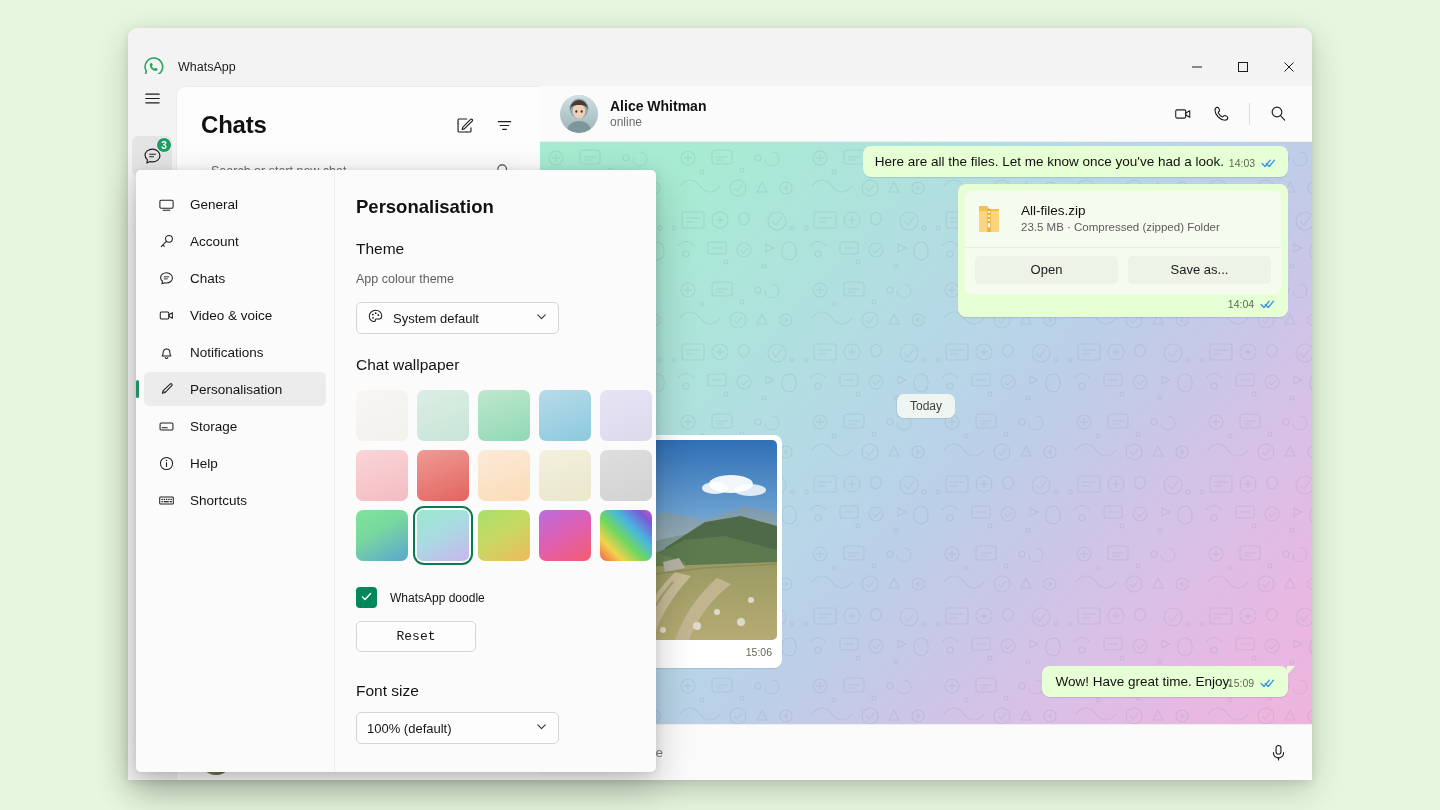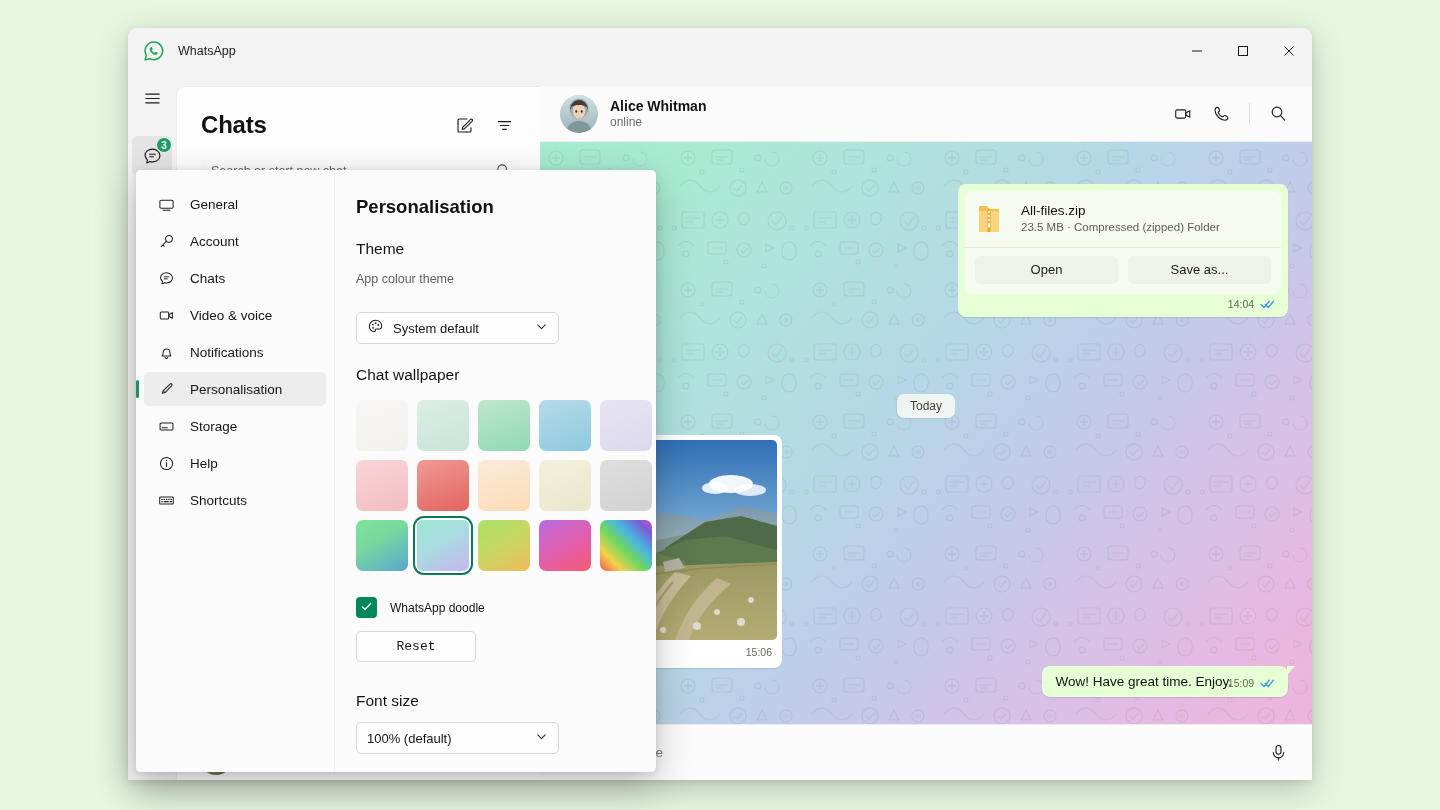--- a/index.html
+++ b/index.html
@@ -16,21 +16,21 @@
     position: absolute; left: 128px; top: 28px;
     width: 1184px; height: 752px;
     background: #f3f3f3;
     border-radius: 9px 9px 0 0;
     box-shadow: 0 10px 34px rgba(0,0,0,.20), 0 2px 8px rgba(0,0,0,.10);
     overflow: hidden;
   }
 
   
   .titlebar {
-    position: absolute; left: 0; top: 0; width: 100%; height: 46px;
+    position: absolute; left: 0; top: 16px; width: 100%; height: 46px;
     background: #f3f3f3; display: flex; align-items: center;
   }
   .tb-logo { margin-left: 14px; width: 24px; height: 24px; display: flex; align-items: center; justify-content: center; }
   .tb-title { margin-left: 12px; font-size: 12.5px; color: #1c1c1c; }
   .winctrls { position: absolute; right: 0; top: 0; height: 46px; display: flex; }
   .winbtn { width: 46px; height: 46px; display: flex; align-items: center; justify-content: center; cursor: default; }
   .winbtn svg { display: block; }
 
   
   .rail {
@@ -177,21 +177,21 @@
   }
   .nav-ico { width: 22px; display: flex; align-items: center; justify-content: flex-start; flex: 0 0 auto; }
   .nav-label { margin-left: 10px; }
 
   .set-body { flex: 1; padding: 26px 24px 0 21px; overflow: hidden; position: relative; }
   .set-h1 { font-size: 18.5px; font-weight: bold; color: #111; }
   .set-h2 { font-size: 15.5px; color: #141414; margin-top: 22px; }
   .set-sub { font-size: 12.5px; color: #5f5f5f; margin-top: 14px; }
 
   .dropdown {
-    margin-top: 26px; width: 203px; height: 32px;
+    margin-top: 16px; width: 203px; height: 32px;
     background: #fdfdfd; border: 1px solid #d6d6d6; border-radius: 5px;
     display: flex; align-items: center; padding: 0 10px; font-size: 13px; color: #151515;
   }
   .dd-label { margin-left: 9px; }
   .dd-chev { margin-left: auto; }
 
   .swatches { margin-top: 16px; display: grid; grid-template-columns: repeat(5, 52px); gap: 9px; }
   .sw { width: 52px; height: 51px; border-radius: 7px; position: relative; }
   .sw.sel { box-shadow: 0 0 0 2px #fbfbfb, 0 0 0 4px #0a7a55; }
 
@@ -386,20 +386,32 @@
                 <circle cx="92" cy="124" r="2"></circle>
                 <circle cx="2" cy="86" r="2"></circle>
               </g>
             </pattern>
           </defs>
           <rect width="100%" height="100%" fill="url(#dood)"></rect>
         </svg>
 
         <div class="msgs">
 
+          <div class="bubble out b1">
+            <span>Here are all the files. Let me know once you've had a look.</span>
+            <span class="t">
+              <span>14:03</span>
+              <span class="ticks">
+                <svg width="15" height="10" viewBox="0 0 16 11">
+                  <path d="M1 6l3.2 3.4L10 2.4" fill="none" stroke="#3997e0" stroke-width="1.5" stroke-linecap="round" stroke-linejoin="round"></path>
+                  <path d="M5.6 6l3.2 3.4L14.6 2.4" fill="none" stroke="#3997e0" stroke-width="1.5" stroke-linecap="round" stroke-linejoin="round"></path>
+                </svg>
+              </span>
+            </span>
+          </div>
 
           <div class="bubble out b2">
             <div class="filecard">
               <div class="file-top">
                 <span class="zip-ico">
                   <svg width="24" height="30" viewBox="0 0 24 30">
                     <path d="M2 2h8l2.4 3H22v23H2z" fill="#f5c04e"></path>
                     <path d="M2 7h20v21H2z" fill="#fbd47d"></path>
                     <rect x="10.4" y="5" width="3.2" height="23" fill="#e8ae38"></rect>
                     <rect x="11.2" y="7" width="1.6" height="2" fill="#fff"></rect>

